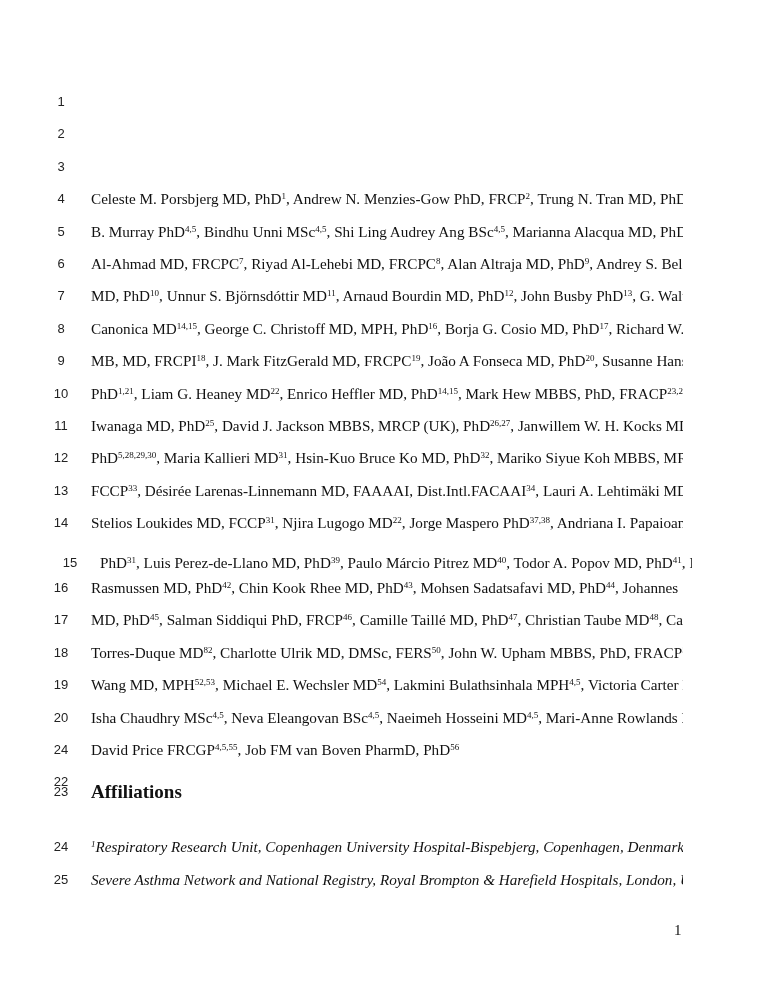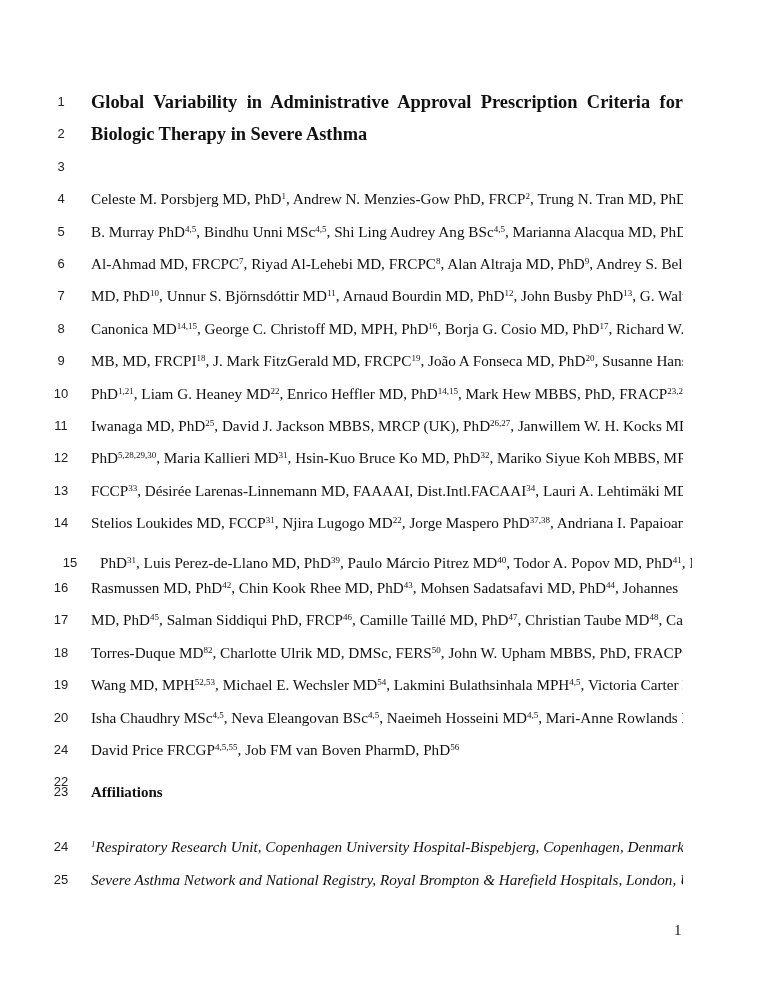--- a/index.html
+++ b/index.html
@@ -6,37 +6,35 @@
   body { width: 773px; height: 1000px; position: relative; overflow: hidden;
          font-family: "Liberation Serif", serif; color: #111; }
   .page { position: absolute; left: 0; top: 0; width: 773px; height: 1000px; }
   .line { position: absolute; left: 0; width: 773px; height: 32px; }
   .ln { position: absolute; left: 50px; width: 22px; text-align: center;
         font-family: "Liberation Sans", sans-serif; font-size: 13px; color: #222; top: 8px; }
   .txt { position: absolute; left: 91px; width: 592px; font-size: 15.2px; line-height: 32px;
          white-space: nowrap; text-align: justify; text-align-last: justify; overflow: hidden; }
   .txt.noj { text-align-last: left; }
   .title { font-weight: bold; font-size: 18.4px; }
-  .heading { font-weight: bold; font-size: 15px; }
+  .heading { font-weight: bold; font-size: 19px; }
   .ital { font-style: italic; }
   sup { font-size: 9px; line-height: 0; vertical-align: 5px; }
   .pagenum { position: absolute; left: 674px; top: 922px; font-size: 15px; }
 </style>
 </head>
 <body>
 
 <div class="page">
   <div id="lines">
       <div class="line" style="top: 86px;">
         <span class="ln">1</span>
-        <div class="txt title">Global Variability in Administrative Approval Prescription Criteria for</div>
       </div>
       <div class="line" style="top: 118.4px;">
         <span class="ln">2</span>
-        <div class="txt noj title">Biologic Therapy in Severe Asthma</div>
       </div>
       <div class="line" style="top: 150.8px;">
         <span class="ln">3</span>
       </div>
       <div class="line" style="top: 183.2px;">
         <span class="ln">4</span>
         <div class="txt">Celeste M. Porsbjerg MD, PhD<sup>1</sup>,  Andrew N. Menzies-Gow PhD, FRCP<sup>2</sup>, Trung N. Tran MD, PhD, Ruth</div>
       </div>
       <div class="line" style="top: 215.6px;">
         <span class="ln">5</span>

